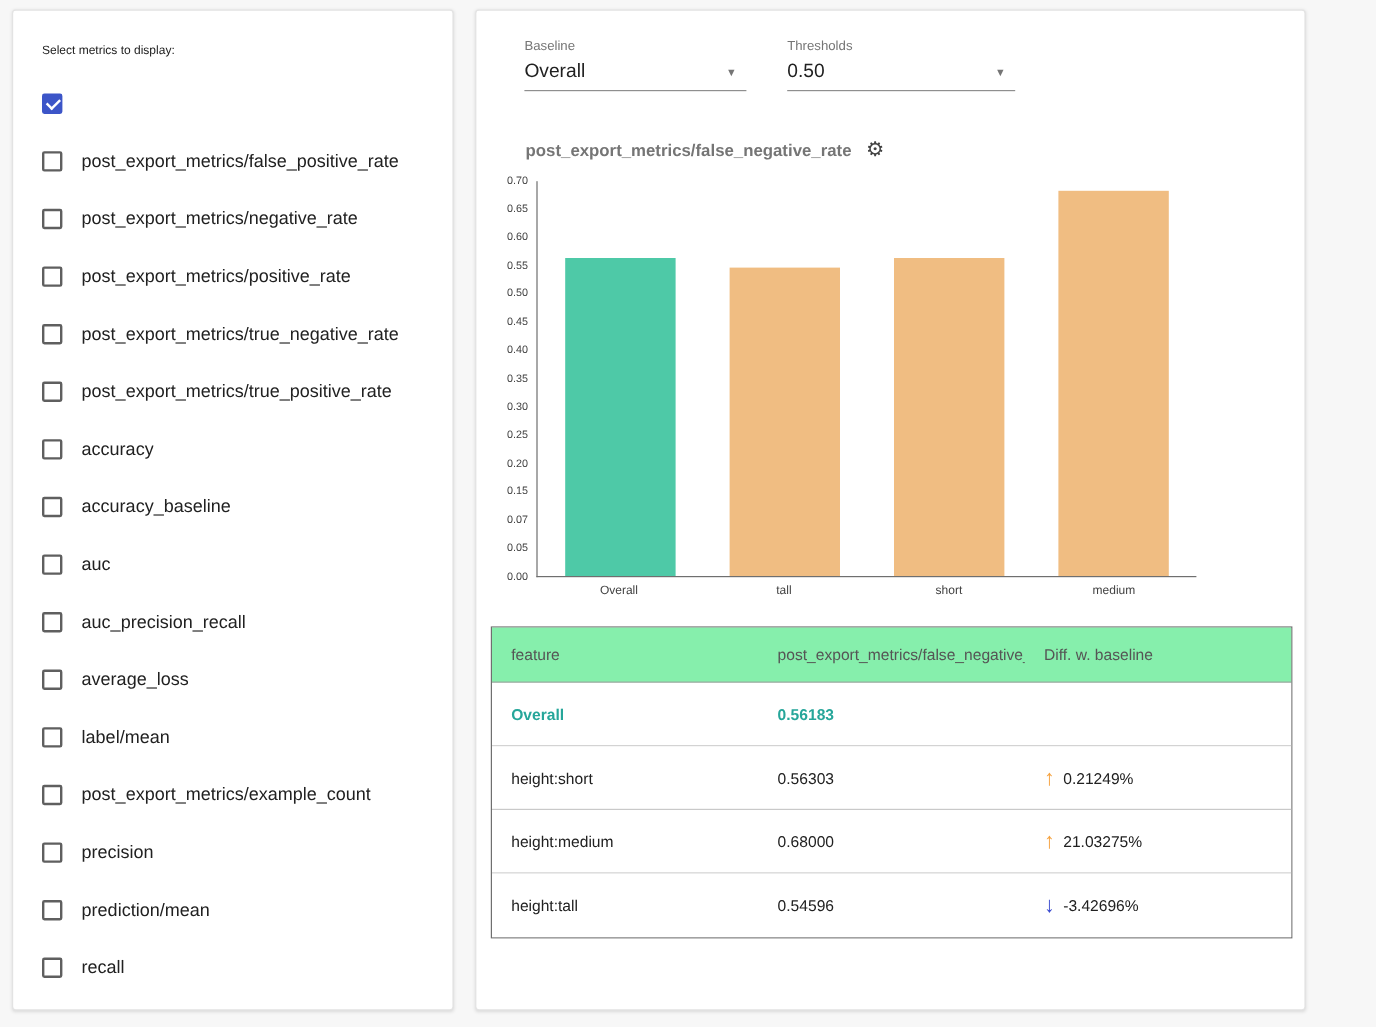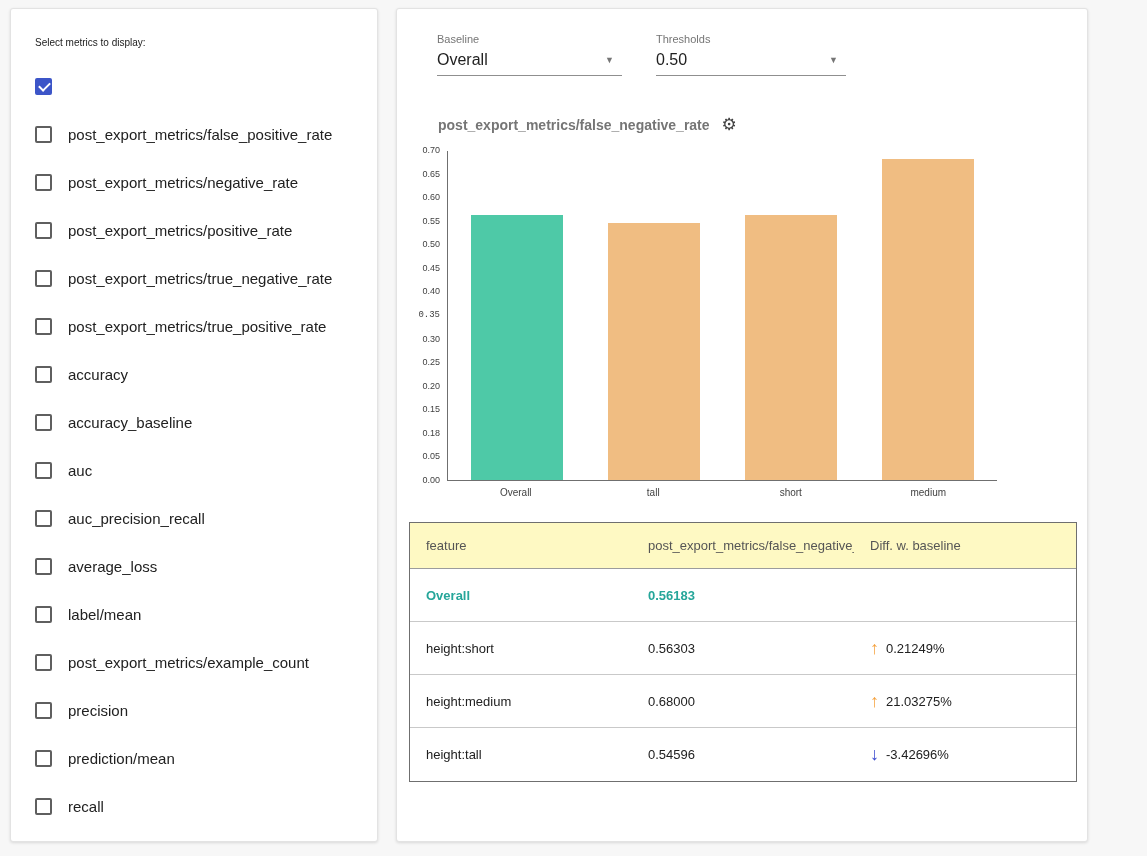--- a/index.html
+++ b/index.html
@@ -66,21 +66,21 @@
     border-bottom: 1px solid #6f6f6f;
     display: flex; justify-content: space-around; align-items: flex-end;
   }
   .bar-slot { flex: 1; display: flex; justify-content: center; align-items: flex-end; height: 100%; }
   .bar { width: 92px; }
   .x-labels { margin-left: 50px; width: 550px; display: flex; }
   .xlabel { flex: 1; text-align: center; font-size: 10px; color: #424242; margin-top: 6px; }
   
   .table { margin: 24px 10px 0 12px; border: 1px solid #6f6f6f; }
   .t-row, .t-header { display: grid; grid-template-columns: 1fr 1fr 1fr; }
-  .t-header { background: #fef9c3; height: 46px; border-bottom: 1px solid #9c9c9c; }
+  .t-header { background: #86efac; height: 46px; border-bottom: 1px solid #9c9c9c; }
   .t-header .t-cell { font-size: 13px; color: #555555; }
   .t-row { height: 53px; border-bottom: 1px solid #c9c9c9; background: #fff; }
   .t-row:last-child { border-bottom: none; }
   .t-cell {
     display: flex; align-items: center;
     padding-left: 16px; font-size: 13px; color: #212121;
     white-space: nowrap; overflow: hidden;
   }
   .t-row.highlight .c-feature, .t-row.highlight .c-value { color: #26a69a; font-weight: bold; }
   .arrow { font-size: 18px; margin-right: 7px; font-weight: bold; }
@@ -196,26 +196,26 @@
   <div class="chart-title-row">
     <span class="chart-title">post_export_metrics/false_negative_rate</span>
     <span class="gear">⚙</span>
   </div>
 
   <div class="chart-wrap">
     <div class="chart-row">
       <div class="y-labels">
           <span class="ytick" style="bottom: -4px;">0.00</span>
           <span class="ytick" style="bottom: 19.5714px;">0.05</span>
-          <span class="ytick" style="bottom: 43.1429px;">0.18</span>
+          <span class="ytick" style="bottom: 43.1429px;">0.07</span>
           <span class="ytick" style="bottom: 66.7143px;">0.15</span>
           <span class="ytick" style="bottom: 90.2857px;">0.20</span>
           <span class="ytick" style="bottom: 113.857px;">0.25</span>
           <span class="ytick" style="bottom: 137.429px; text-align: center;">0.30</span>
-          <span class="ytick" style="bottom: 161px; font-family: Liberation Mono, monospace;">0.35</span>
+          <span class="ytick" style="bottom: 161px;">0.35</span>
           <span class="ytick" style="bottom: 184.571px;">0.40</span>
           <span class="ytick" style="bottom: 208.143px;">0.45</span>
           <span class="ytick" style="bottom: 231.714px;">0.50</span>
           <span class="ytick" style="bottom: 255.286px;">0.55</span>
           <span class="ytick" style="bottom: 278.857px;">0.60</span>
           <span class="ytick" style="bottom: 302.429px;">0.65</span>
           <span class="ytick" style="bottom: 326px;">0.70</span>
         </div>
       <div class="plot">
 

